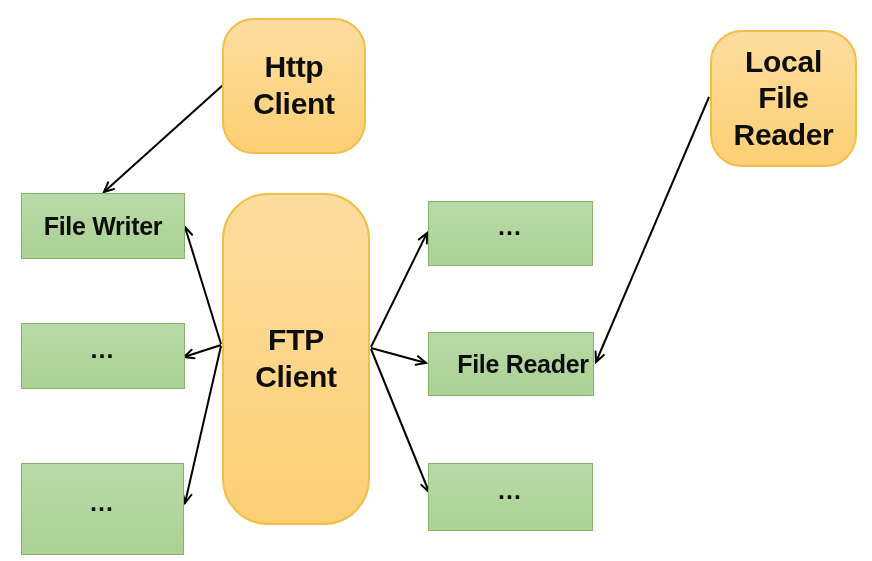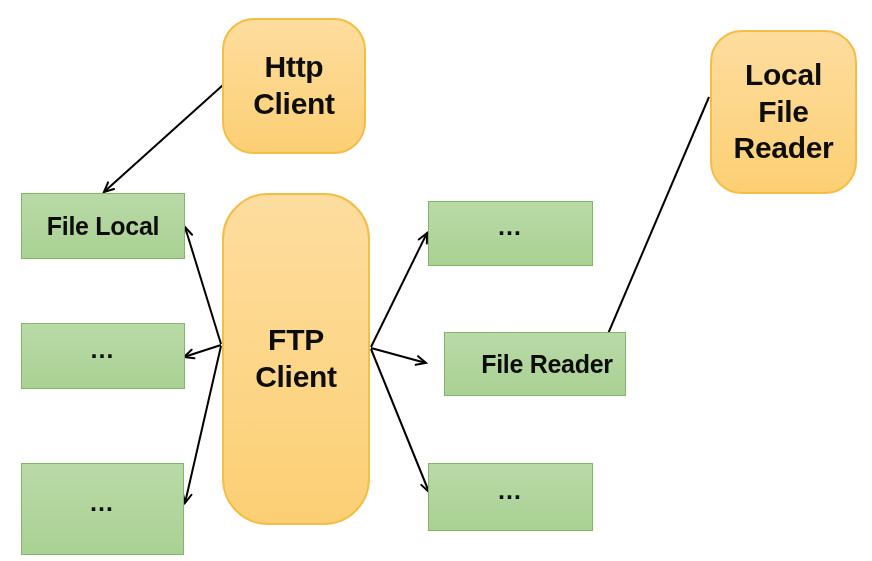--- a/index.html
+++ b/index.html
@@ -80,48 +80,48 @@
     <path d="M371,348 L426,363" stroke="#000000" stroke-width="2" fill="none" marker-end="url(#arrowhead)"></path>
     <path d="M371,349 L429,492" stroke="#000000" stroke-width="2" fill="none" marker-end="url(#arrowhead)"></path>
     <path d="M709,97 L596,362" stroke="#000000" stroke-width="2" fill="none" marker-end="url(#arrowhead)"></path>
   </svg>
 
   <div class="node client" style="left:222px;top:18px;width:144px;height:136px;border-radius:32px;">
     <span class="node-label">Http
 Client</span>
   </div>
 
-  <div class="node client" style="left:710px;top:30px;width:147px;height:164px;border-radius:32px;">
+  <div class="node client" style="left:710px;top:30px;width:147px;height:137px;border-radius:32px;">
     <span class="node-label">Local
 File
 Reader</span>
   </div>
 
   <div class="node client" style="left:222px;top:193px;width:148px;height:332px;border-radius:46px;">
     <span class="node-label">FTP
 Client</span>
   </div>
 
   <div class="node component" style="left:21px;top:193px;width:164px;height:66px;">
-    <span class="node-label">File Local</span>
+    <span class="node-label">File Writer</span>
   </div>
 
   <div class="node component" style="left:21px;top:323px;width:164px;height:66px;">
     <span class="node-label ellipsis">…</span>
   </div>
 
   <div class="node component" style="left:21px;top:463px;width:163px;height:92px;">
     <span class="node-label ellipsis">…</span>
   </div>
 
   <div class="node component" style="left:428px;top:201px;width:165px;height:65px;">
     <span class="node-label ellipsis">…</span>
   </div>
 
-  <div class="node component" style="left:444px;top:332px;width:182px;height:64px;padding-left:24px;">
+  <div class="node component" style="left:428px;top:332px;width:166px;height:64px;padding-left:24px;">
     <span class="node-label">File Reader</span>
   </div>
 
   <div class="node component" style="left:428px;top:463px;width:165px;height:68px;">
     <span class="node-label ellipsis">…</span>
   </div>
 
 </div>
 
 </body></html>

